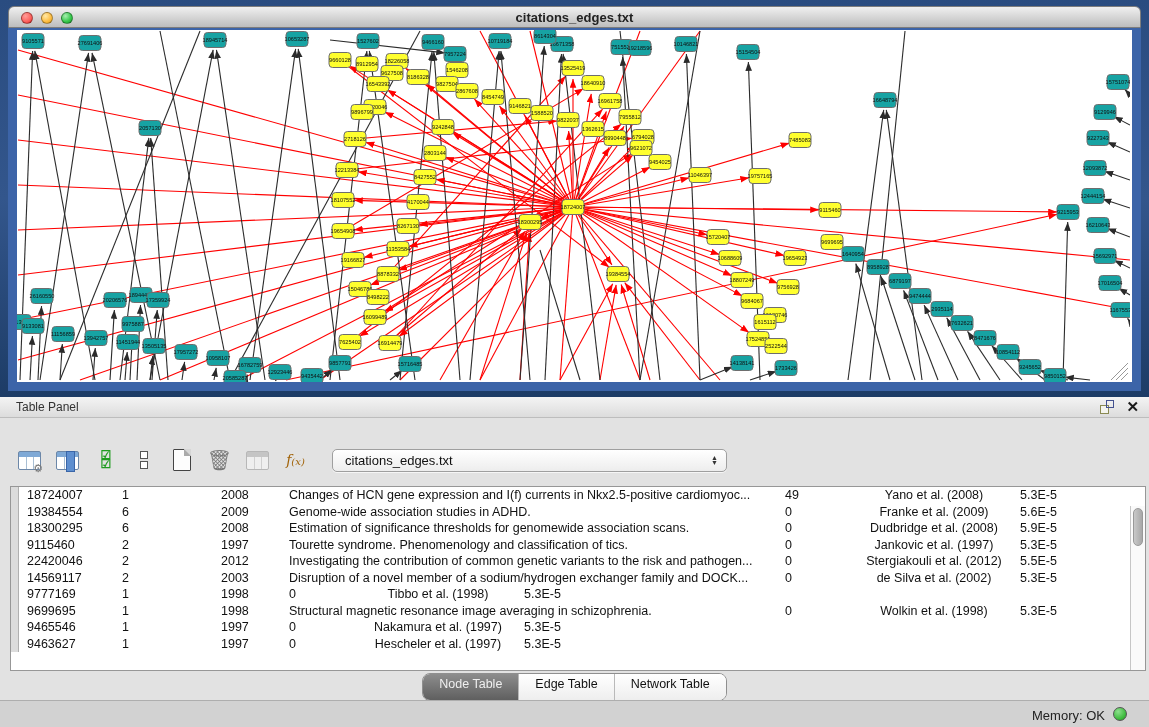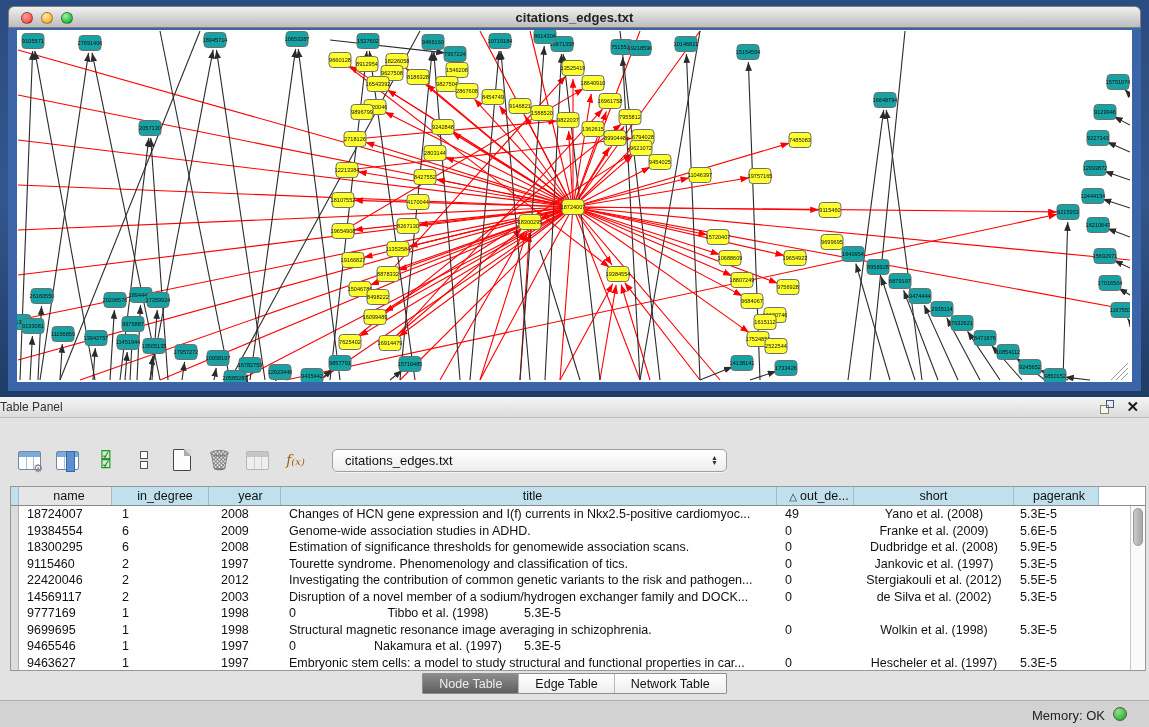--- a/index.html
+++ b/index.html
@@ -18,21 +18,21 @@
   .light.yellow { background:radial-gradient(circle at 35% 30%, #ffe9a8, #fdbc40 60%, #d99a16); }
   .light.green { background:radial-gradient(circle at 35% 30%, #a8eeb0, #34c749 60%, #1d9a30); }
   .wtitle { text-align:center; font-size:13px; font-weight:bold; color:#222; line-height:21px; }
   .canvas { position:absolute; left:0; right:0; top:22px; bottom:0; background:#fff;
             border:9px solid #3c64a8; border-top:2px solid #3c64a8; overflow:hidden; }
   .canvas svg { display:block; }
 
   
   #table-panel { position:absolute; left:0; top:397px; width:1149px; height:303px; background:#e2e2e2; }
   .panel-header { height:21px; background:linear-gradient(#f4f4f4,#dcdcdc); border-bottom:1px solid #bdbdbd;
-                  font-size:12px; color:#333; line-height:20px; padding-left:0; position:relative; }
+                  font-size:12px; color:#333; line-height:20px; padding-left:16px; position:relative; }
   .ph-icons { position:absolute; right:10px; top:3px; display:flex; gap:12px; align-items:center; }
   .float-icon { position:relative; width:14px; height:14px; }
   .float-icon .sq1 { position:absolute; left:0; bottom:0; width:9px; height:9px; border:1.5px solid #8a8a52; background:#f4f4ee; }
   .float-icon .sq2 { position:absolute; right:0; top:0; width:8px; height:8px; border:1.5px solid #44518f; }
   .close-x { font-size:15px; font-weight:bold; color:#1a1a1a; line-height:14px; }
 
   .toolbar { position:absolute; left:16px; top:48px; height:30px; display:flex; align-items:center; gap:11px; }
   .tico { width:27px; height:26px; display:flex; align-items:center; justify-content:center; position:relative; }
   .mini-table { width:23px; height:19px; border:1px solid #6c87a8; background:
       linear-gradient(#7fa9d6,#7fa9d6) 0 0/100% 5px no-repeat,
@@ -73,21 +73,21 @@
   .c5 { width:77px; flex:0 0 77px; padding-left:8px; }
   .c6 { width:160px; flex:0 0 160px; text-align:center; padding:0; }
   .c7 { width:85px; flex:0 0 85px; padding-left:6px; }
   .c8 { flex:1; }
   .sort-tri { font-size:10px; margin-right:3px; color:#222; }
   .vscroll { position:absolute; right:0; top:19px; bottom:0; width:15px; background:#fafafa; border-left:1px solid #c6c6c6; }
   .vthumb { position:absolute; left:2px; top:2px; width:10px; height:38px; border-radius:6px;
             background:linear-gradient(90deg,#c9c9c9,#a8a8a8); border:1px solid #999; }
 
   .tabsbar { position:absolute; left:0; right:0; top:276px; height:24px; display:flex; justify-content:center; }
-  .seg { display:flex; height:21px; border:1px solid #8f8f8f; border-radius:1px; overflow:hidden; background:#fff; }
+  .seg { display:flex; height:28px; border:1px solid #8f8f8f; border-radius:8px; overflow:hidden; background:#fff; }
   .seg .tab { padding:0 16px; line-height:20px; font-size:12.5px; color:#111; background:linear-gradient(#ffffff,#eeeeee);
               border-right:1px solid #b9b9b9; }
   .seg .tab:last-child { border-right:none; }
   .seg .tab.active { background:linear-gradient(#8d8d8d,#5f5f5f); color:#efefef; }
 
   #statusbar { position:absolute; left:0; top:700px; width:1149px; height:27px; background:#d2d2d2;
                border-top:1px solid #aeaeae; }
   .mem { position:absolute; right:44px; top:7px; font-size:13px; color:#222; }
   .memdot { position:absolute; right:22px; top:6px; width:14px; height:14px; border-radius:50%;
             background:radial-gradient(circle at 35% 30%, #8ee08e, #3dbb3d 65%, #2a8f2a); border:1px solid #555; }
@@ -789,31 +789,20 @@
       <span class="combo">
         <span class="label">citations_edges.txt</span>
         <span class="arrows">
             <span>▲</span>
             <span>▼</span>
           </span>
       </span>
     </div>
 
     <div class="tablewrap">
-      <div class="thead">
-        <div class="cell c0"></div>
-        <div class="cell c1 namecol">name</div>
-        <div class="cell c2">in_degree</div>
-        <div class="cell c3">year</div>
-        <div class="cell c4">title</div>
-        <div class="cell c5"><span class="sort-tri">△</span><span>out_de...</span></div>
-        <div class="cell c6">short</div>
-        <div class="cell c7">pagerank</div>
-        <div class="cell c8 filler"></div>
-      </div>
       <div class="tbody" id="tbody">
           <div class="trow">
             <div class="cell c0"></div>
             <div class="cell c1">18724007</div>
             <div class="cell c2">1</div>
             <div class="cell c3">2008</div>
             <div class="cell c4">Changes of HCN gene expression and I(f) currents in Nkx2.5-positive cardiomyoc...</div>
             <div class="cell c5">49</div>
             <div class="cell c6">Yano et al. (2008)</div>
             <div class="cell c7">5.3E-5</div>
@@ -903,21 +892,20 @@
             <div class="cell c5">0</div>
             <div class="cell c6">Nakamura et al. (1997)</div>
             <div class="cell c7">5.3E-5</div>
             <div class="cell c8"></div>
           </div>
           <div class="trow">
             <div class="cell c0"></div>
             <div class="cell c1">9463627</div>
             <div class="cell c2">1</div>
             <div class="cell c3">1997</div>
-            <div class="cell c4">Embryonic stem cells: a model to study structural and functional properties in car...</div>
             <div class="cell c5">0</div>
             <div class="cell c6">Hescheler et al. (1997)</div>
             <div class="cell c7">5.3E-5</div>
             <div class="cell c8"></div>
           </div>
         </div>
       <div class="vscroll">
         <div class="vthumb"></div>
       </div>
     </div>

